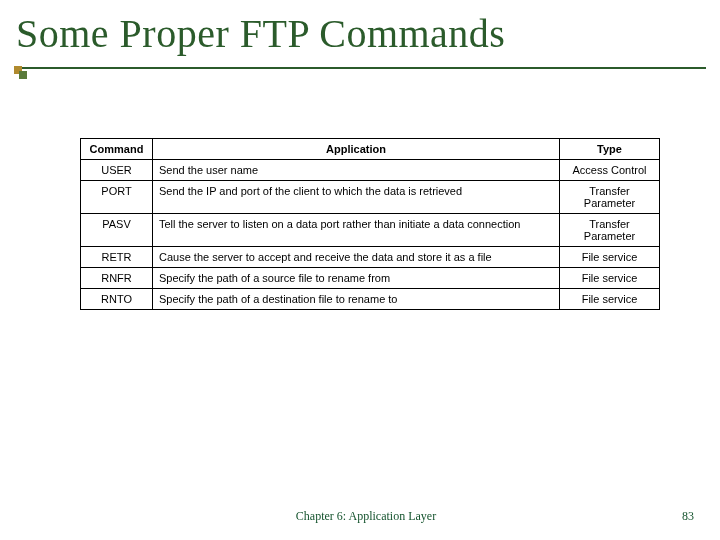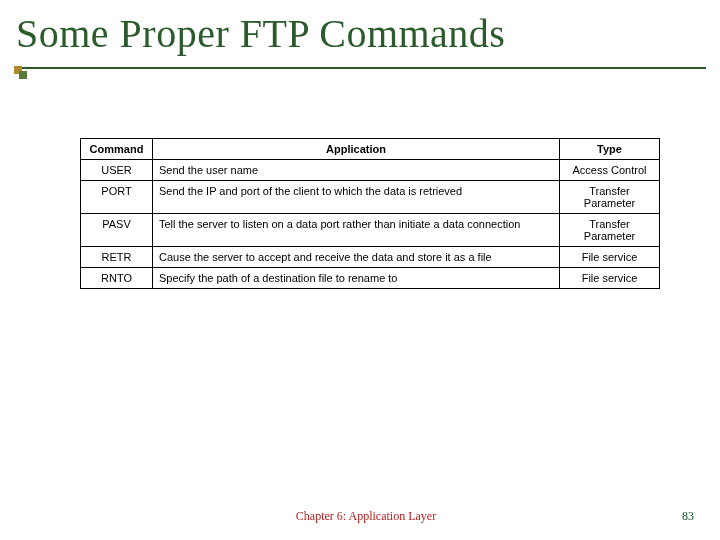--- a/index.html
+++ b/index.html
@@ -84,21 +84,21 @@
   td.type { text-align: center; }
 
   .footer {
     position: absolute;
     bottom: 16px;
     left: 12px;
     right: 0;
     text-align: center;
     font-family: "Times New Roman", Times, serif;
     font-size: 12px;
-    color: #b91c1c;
+    color: #14532d;
   }
   .page-num {
     position: absolute;
     bottom: 16px;
     right: 26px;
     font-family: "Times New Roman", Times, serif;
     font-size: 12px;
     color: #14532d;
   }
 </style>
@@ -141,20 +141,25 @@
           <td class="cmd">PASV</td>
           <td>Tell the server to listen on a data port rather than initiate a data connection</td>
           <td class="type">Transfer Parameter</td>
         </tr>
         <tr>
           <td class="cmd">RETR</td>
           <td>Cause the server to accept and receive the data and store it as a file</td>
           <td class="type">File service</td>
         </tr>
         <tr>
+          <td class="cmd">RNFR</td>
+          <td>Specify the path of a source file to rename from</td>
+          <td class="type">File service</td>
+        </tr>
+        <tr>
           <td class="cmd">RNTO</td>
           <td>Specify the path of a destination file to rename to</td>
           <td class="type">File service</td>
         </tr>
       </tbody>
     </table>
   </div>
 
   <div class="footer">Chapter 6: Application Layer</div>
   <div class="page-num">83</div>

